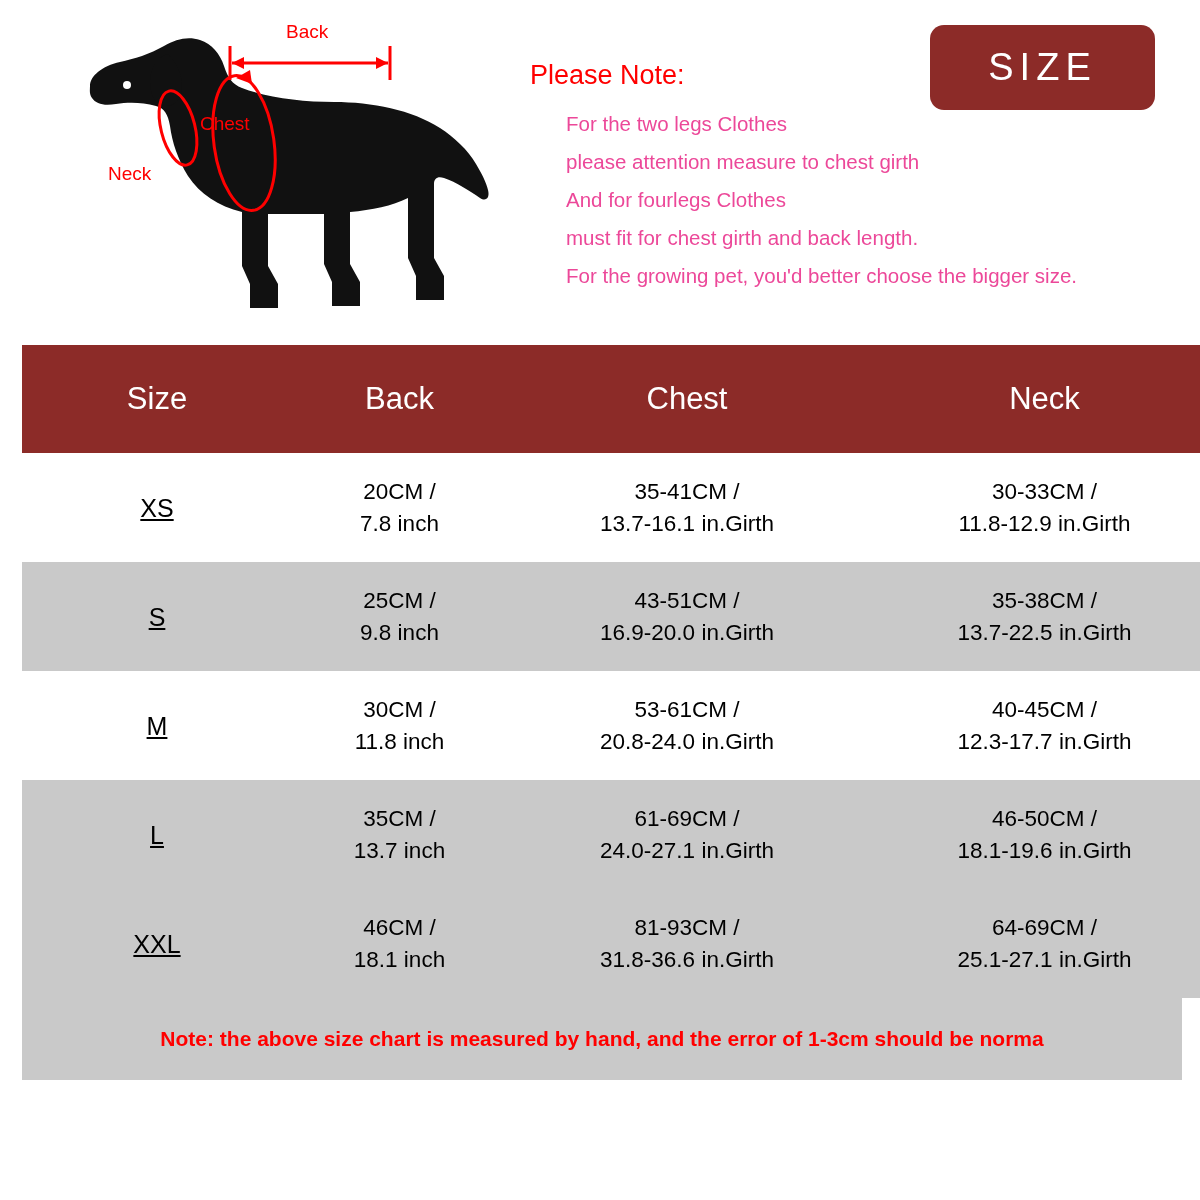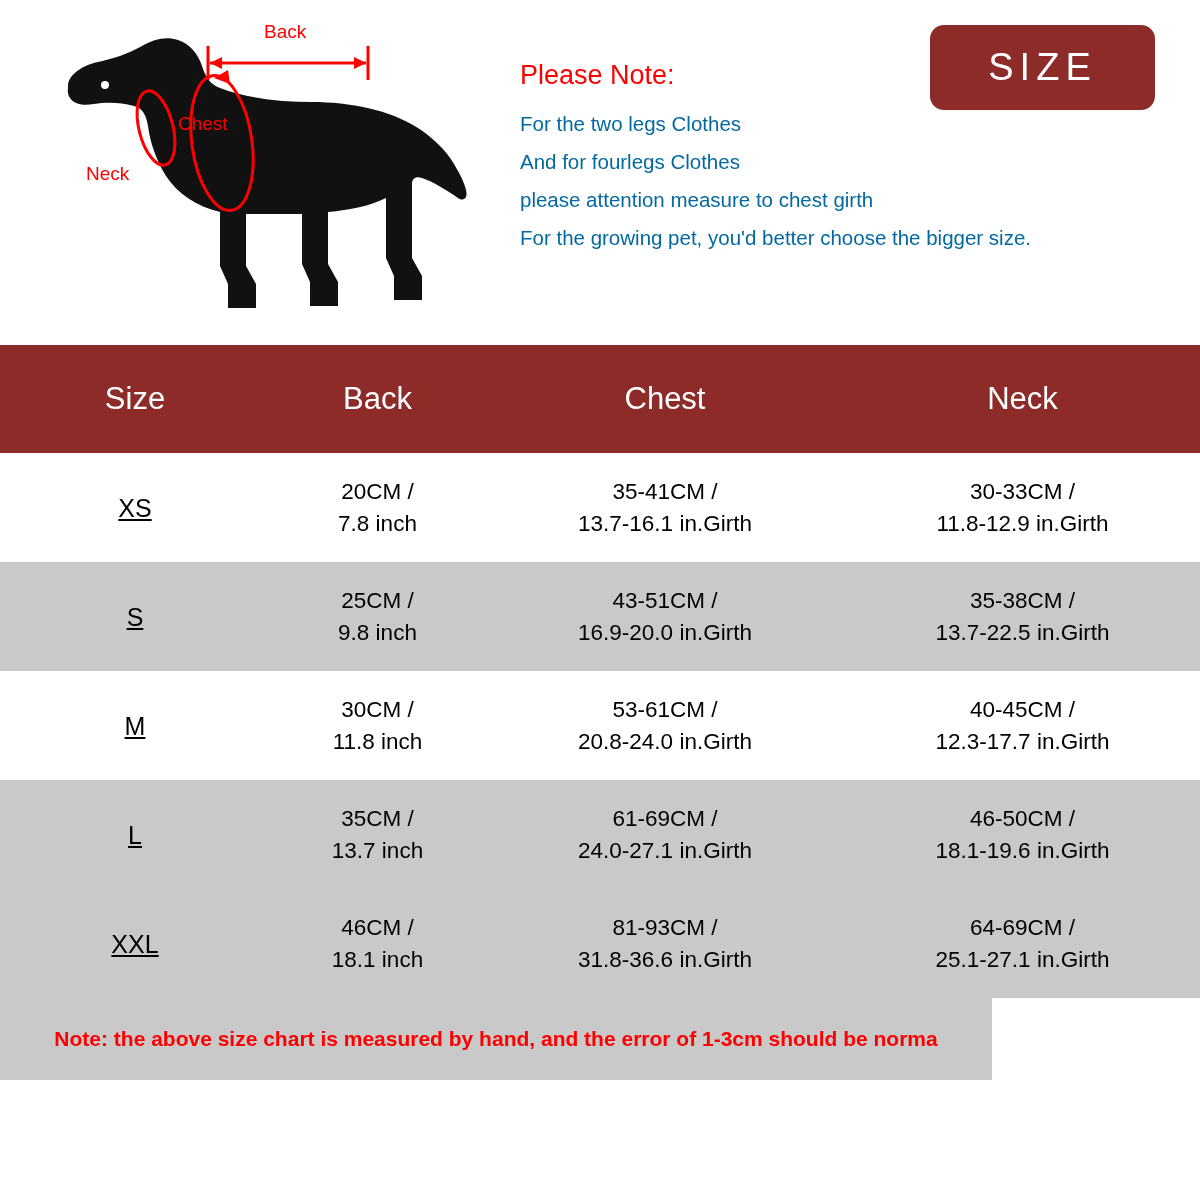--- a/index.html
+++ b/index.html
@@ -7,53 +7,55 @@
     margin: 0; padding: 0;
     width: 1200px; height: 1200px;
     background: #ffffff;
     font-family: "Liberation Sans", sans-serif;
   }
   .page {
     position: relative;
     width: 1200px; height: 1200px;
     overflow: hidden;
     background: #ffffff;
+    padding-left: 22px;
   }
 
   
   .top {
     position: relative;
     height: 345px;
   }
 
   .dog-figure {
     position: absolute;
     left: 50px;
     top: 18px;
     width: 420px;
     height: 300px;
   }
 
   .note-block {
     position: absolute;
-    left: 520px;
+    left: 508px;
     top: 60px;
     width: 640px;
     color: #ff0000;
   }
   .note-title {
     font-size: 27px;
     margin-bottom: 14px;
     color: #ff0000;
   }
   .note-line {
     font-size: 20.5px;
     line-height: 38px;
-    color: #0369a1;
+    color: #ec4899;
     white-space: nowrap;
+    margin-left: 36px;
   }
 
   .size-badge {
     position: absolute;
     right: 45px;
     top: 25px;
     width: 225px;
     height: 85px;
     background: #8c2b28;
     border-radius: 14px;
@@ -95,21 +97,21 @@
   }
   tr.row-odd td { background: #ffffff; }
   tr.row-even td { background: #c9c9c9; }
 
   col.c1 { width: 270px; }
   col.c2 { width: 215px; }
   col.c3 { width: 360px; }
   col.c4 { width: 355px; }
 
   .footer-note {
-    width: 992px;
+    width: 1160px;
     height: 82px;
     background: #c9c9c9;
     display: flex;
     align-items: center;
     justify-content: center;
     color: #ff0000;
     font-size: 21px;
     font-weight: bold;
     overflow: hidden;
     white-space: nowrap;
@@ -153,22 +155,23 @@
         <text class="lbl" x="128" y="112" font-size="19">Chest</text>
 
         <ellipse cx="106" cy="110" rx="17" ry="38" fill="none" stroke="#ff0000" stroke-width="3" transform="rotate(-14 106 110)"></ellipse>
         <text class="lbl" x="36" y="162" font-size="19">Neck</text>
       </svg>
     </div>
 
     <div class="note-block">
       <div class="note-title">Please Note:</div>
       <div class="note-line">For the two legs Clothes</div>
+      <div class="note-line">please attention measure to chest girth</div>
       <div class="note-line">And for fourlegs Clothes</div>
-      <div class="note-line">please attention measure to chest girth</div>
+      <div class="note-line">must fit for chest girth and back length.</div>
       <div class="note-line">For the growing pet, you'd better choose the bigger size.</div>
     </div>
 
     <div class="size-badge">SIZE</div>
   </div>
 
   <table class="size-table">
     <colgroup>
       <col class="c1">
         <col class="c2">

